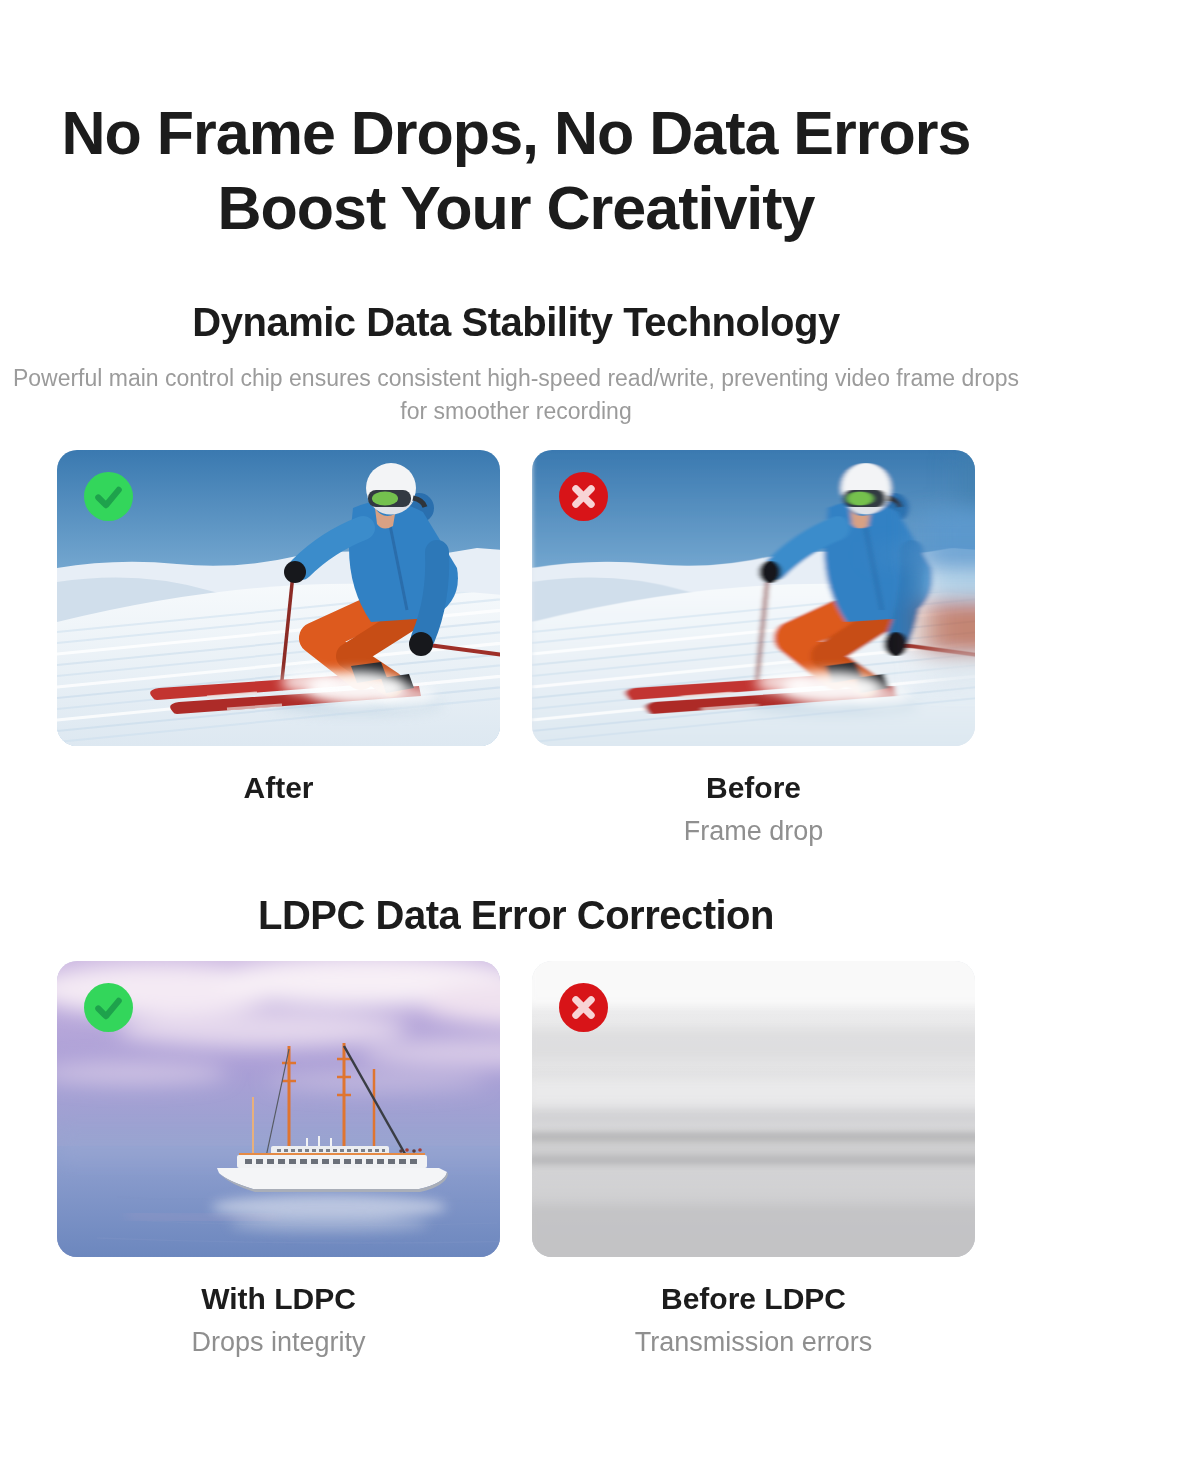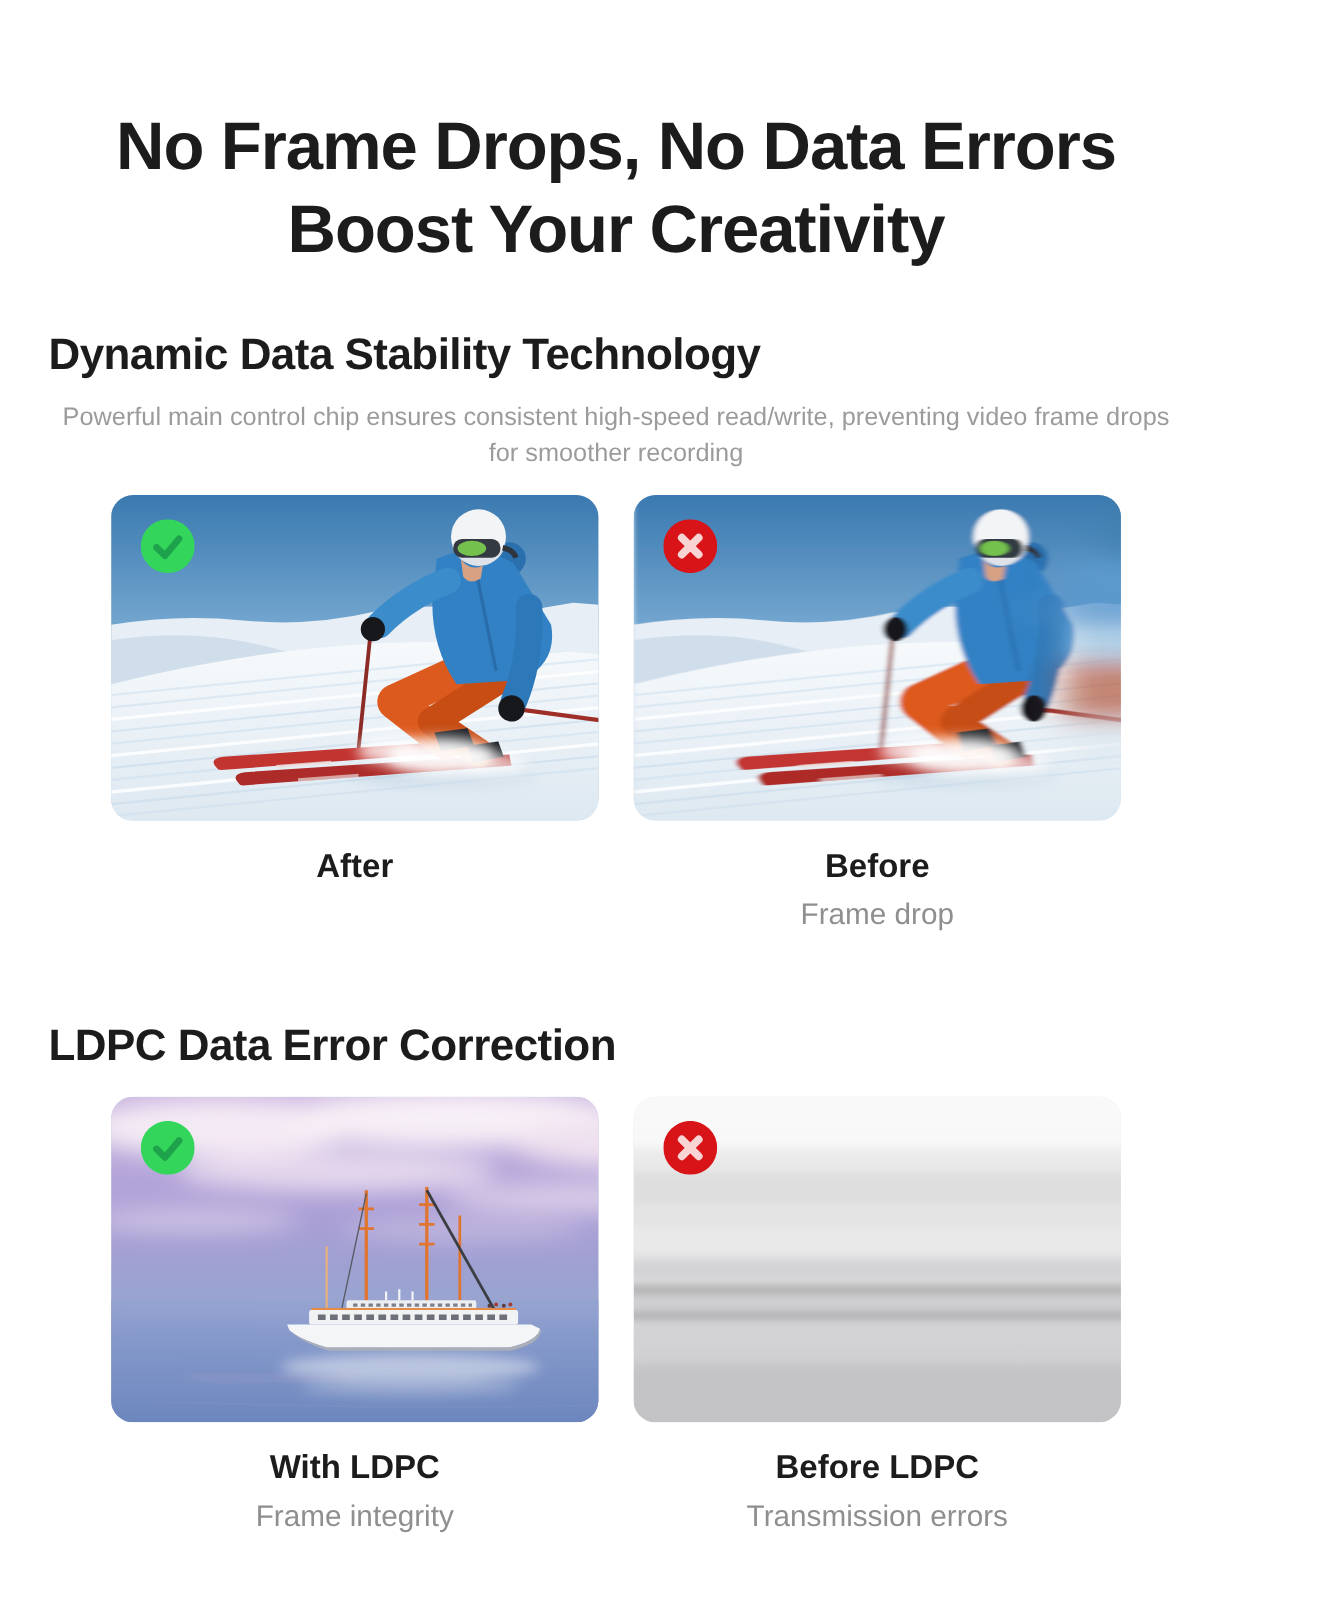--- a/index.html
+++ b/index.html
@@ -2,34 +2,34 @@
 <html style="--page-background: #ffffff; --heading-text: #1c1c1c; --body-text-gray: #9b9b9b; --caption-sub-gray: #8f8f8f; --accent-green: #33d65b; --check-mark-green: #1ea24c; --accent-red: #d81418;"><head>
 <meta charset="utf-8">
 <style>
   html,body{margin:0;padding:0;}
   body{
     width:1200px;height:1476px;
     background:var(--page-background,#ffffff);
     font-family:"Liberation Sans", sans-serif;
     color:var(--heading-text,#1c1c1c);
   }
-  .page{position:relative;width:1032px;height:1476px;overflow:hidden;padding-left:44px;}
+  .page{position:relative;width:1032px;height:1476px;overflow:hidden;}
   .title{
     margin:0;padding-top:96px;
     text-align:center;
     font-size:61px;line-height:75px;font-weight:700;
     letter-spacing:-1px;color:var(--heading-text,#1c1c1c);
   }
   .section-heading{
-    margin:0;text-align:left;
+    margin:0;text-align:center;
     font-size:40px;line-height:48px;font-weight:700;
     letter-spacing:-0.5px;color:var(--heading-text,#1c1c1c);
   }
   .section-1 .section-heading{margin-top:52px;}
-  .section-2 .section-heading{margin-top:80px;}
+  .section-2 .section-heading{margin-top:44px;}
   .section-subtitle{
     margin:16px auto 0;max-width:1104px;
     text-align:center;
     font-size:23px;line-height:33px;font-weight:400;
     color:var(--body-text-gray,#9b9b9b);
   }
   .cards{
     display:flex;gap:32px;
     padding:0 57px;margin-top:22px;
   }
@@ -304,21 +304,21 @@
             <circle class="badge-circle-red" cx="24" cy="24" r="24"></circle>
             <path d="M16.5 16.5 L31.5 31.5 M31.5 16.5 L16.5 31.5" fill="none" stroke="#ffffff" stroke-opacity="0.82" stroke-width="7" stroke-linecap="round"></path>
           </svg>
         </span>
       </figure>
     </div>
 
     <div class="captions">
       <div class="caption">
         <h3 class="caption-title">With LDPC</h3>
-        <p class="caption-sub">Frame integrity</p>
+        <p class="caption-sub">Drops integrity</p>
       </div>
       <div class="caption">
         <h3 class="caption-title">Before LDPC</h3>
         <p class="caption-sub">Transmission errors</p>
       </div>
     </div>
   </section>
 
 </div>
 

